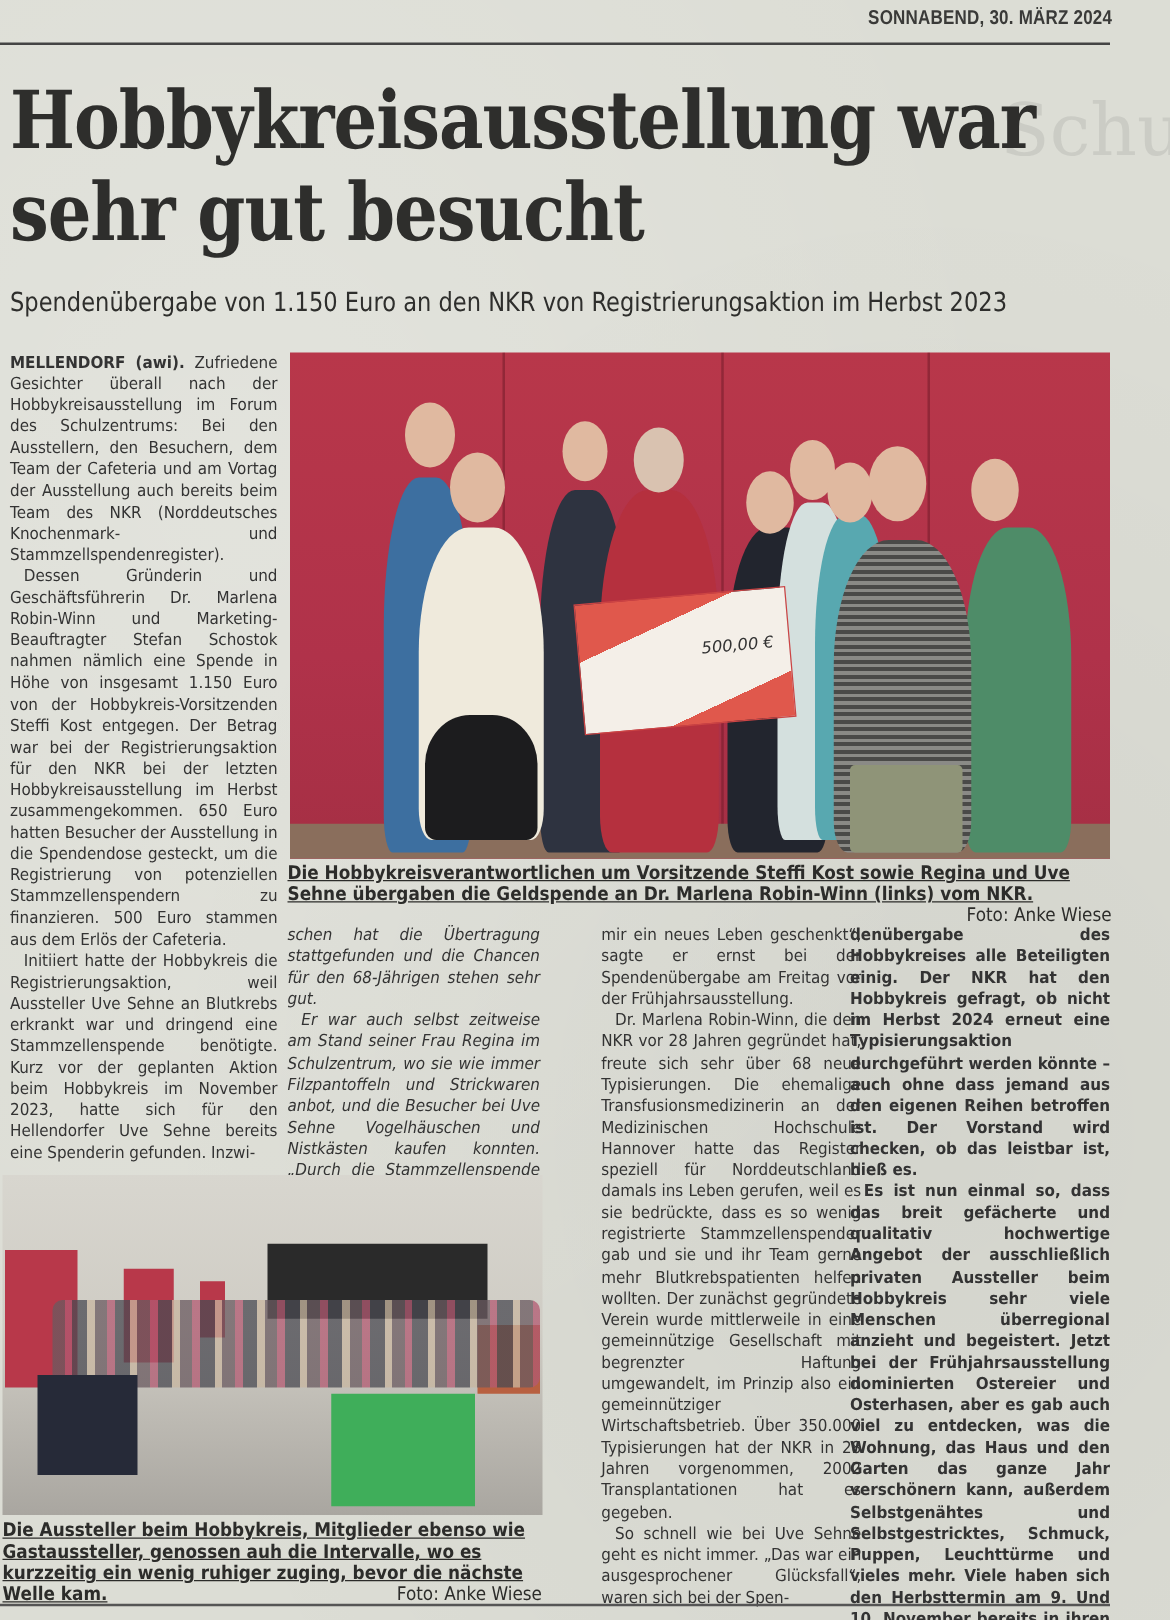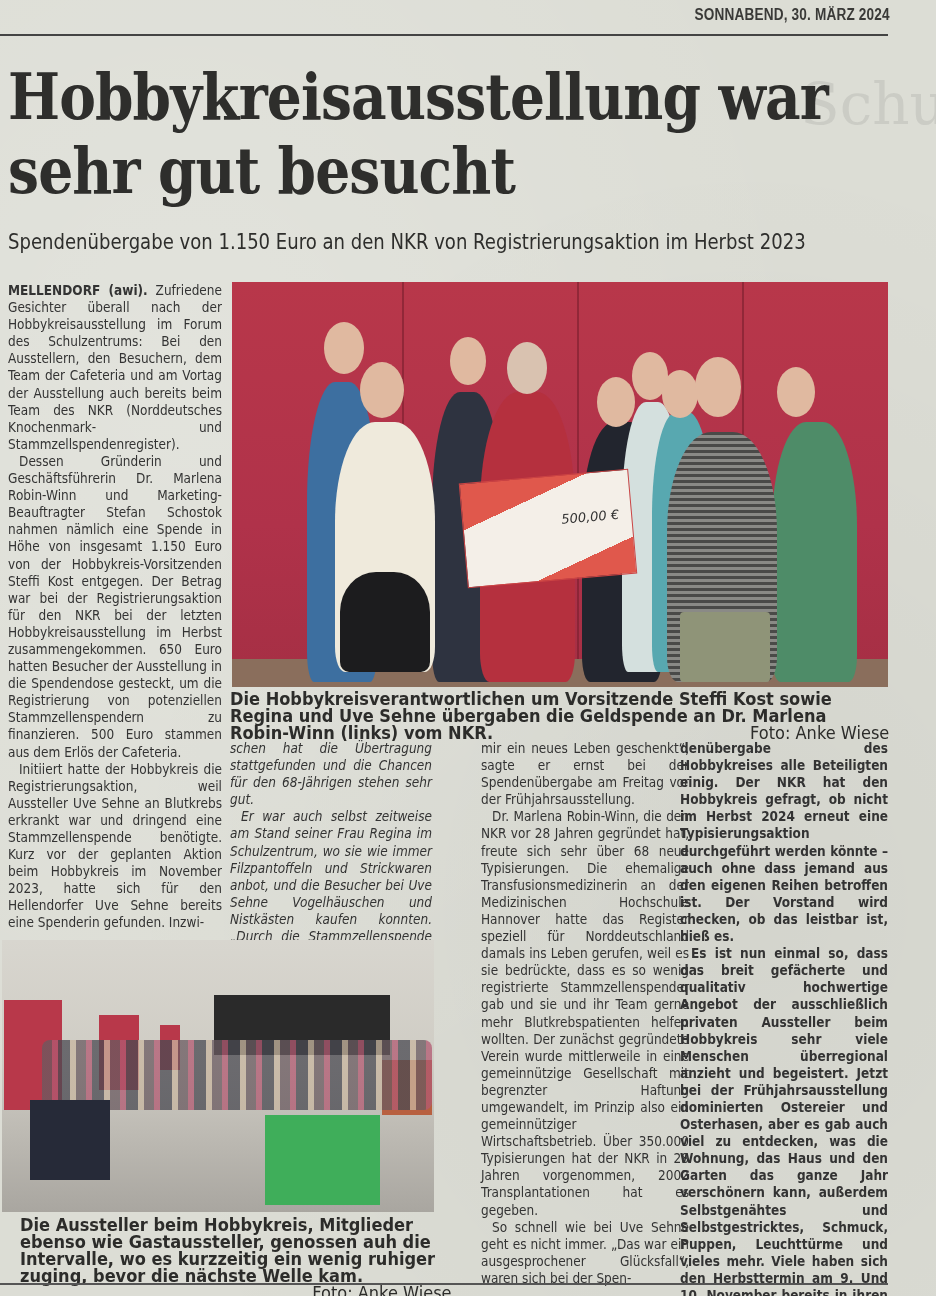--- a/index.html
+++ b/index.html
@@ -63,21 +63,21 @@
     position: absolute; left: 463px; top: 476px; width: 170px; height: 105px;
     background: linear-gradient(160deg, #e0584c 0 28%, #f4efe8 28% 78%, #e0584c 78% 100%);
     transform: rotate(-5deg); border: 1px solid #c44;
   }
   .cheque-amount {
     position: absolute; right: 12px; top: 36px; font-family: "DejaVu Sans", sans-serif;
     font-size: 13px; color: #333; font-style: italic;
   }
   .caption {
     position: absolute; font-family: "DejaVu Sans", sans-serif; font-weight: bold;
-    font-size: 18px; line-height: 17px; color: #2c2c2a;
+    font-size: 15px; line-height: 17px; color: #2c2c2a; text-decoration: underline;
   }
   .caption .inner { transform: scaleX(0.9); transform-origin: left top; width: 111%; }
   .credit { font-weight: normal; float: right; }
   .photo-hall {
     left: 2px; top: 940px; width: 432px; height: 272px;
     background: linear-gradient(180deg, #d8d6cf 0%, #cfccc4 45%, #a9a6a0 100%);
   }
   .hall-back { position: absolute; left: 212px; top: 55px; width: 176px; height: 60px; background: #2a2a2a; }
   .hall-redpanel { position: absolute; background: #b8384a; }
   .hall-table { position: absolute; left: 263px; top: 175px; width: 115px; height: 90px; background: #3fae5a; }
@@ -175,20 +175,20 @@
   <div class="hall-back"></div>
   <div class="hall-redpanel" style="left:2px; top:60px; width:58px; height:110px;"></div>
   <div class="hall-redpanel" style="left:97px; top:75px; width:40px; height:75px;"></div>
   <div class="hall-redpanel" style="left:158px; top:85px; width:20px; height:45px;"></div>
   <div class="hall-redpanel" style="left:380px; top:120px; width:50px; height:55px; background:#b86040;"></div>
   <div class="hall-crowd"></div>
   <div class="hall-stand"></div>
   <div class="hall-table"></div>
 </div>
 
-<div class="caption" style="left:20px; top:1216px; width:432px;">
+<div class="caption" style="left:2px; top:1216px; width:432px;">
   <div class="inner">
     <span>Die Aussteller beim Hobbykreis, Mitglieder ebenso wie Gastaussteller, genossen auh die Intervalle, wo es kurzzeitig ein wenig ruhiger zuging, bevor die nächste Welle kam.</span>
     <span class="credit">Foto: Anke Wiese</span>
   </div>
 </div>
 
 <div class="bottom-rule"></div>
 
 </body></html>

